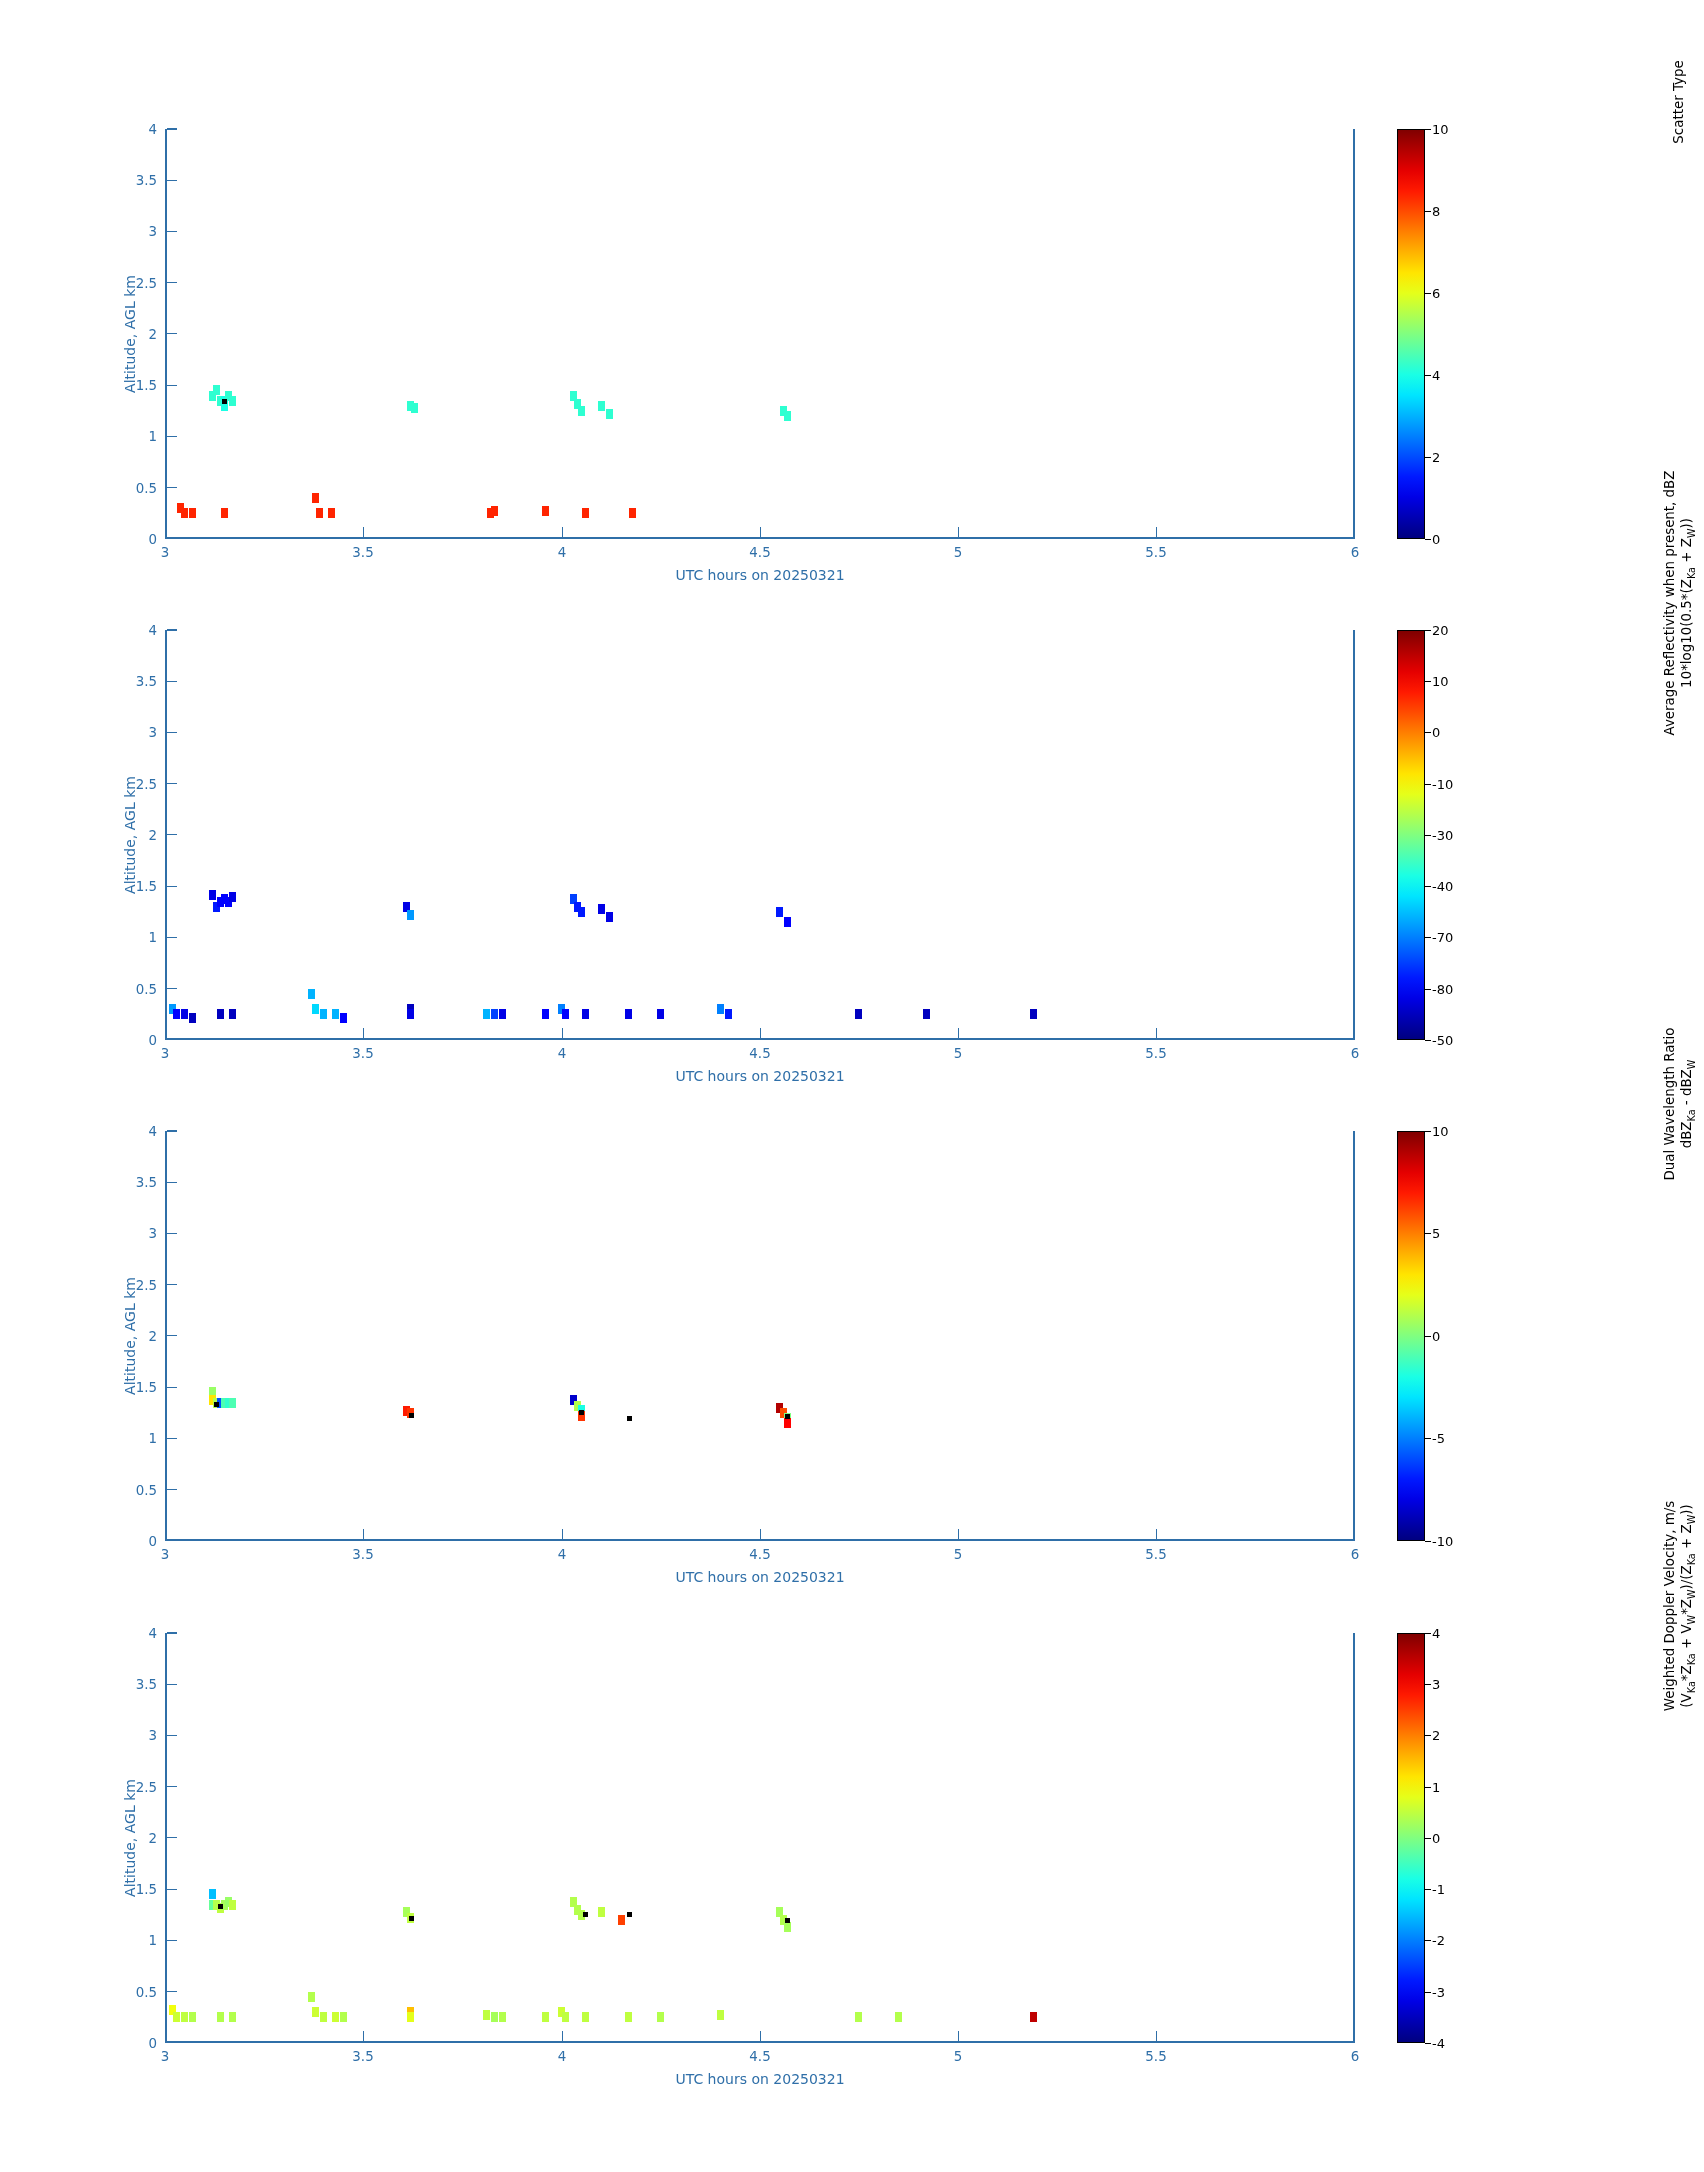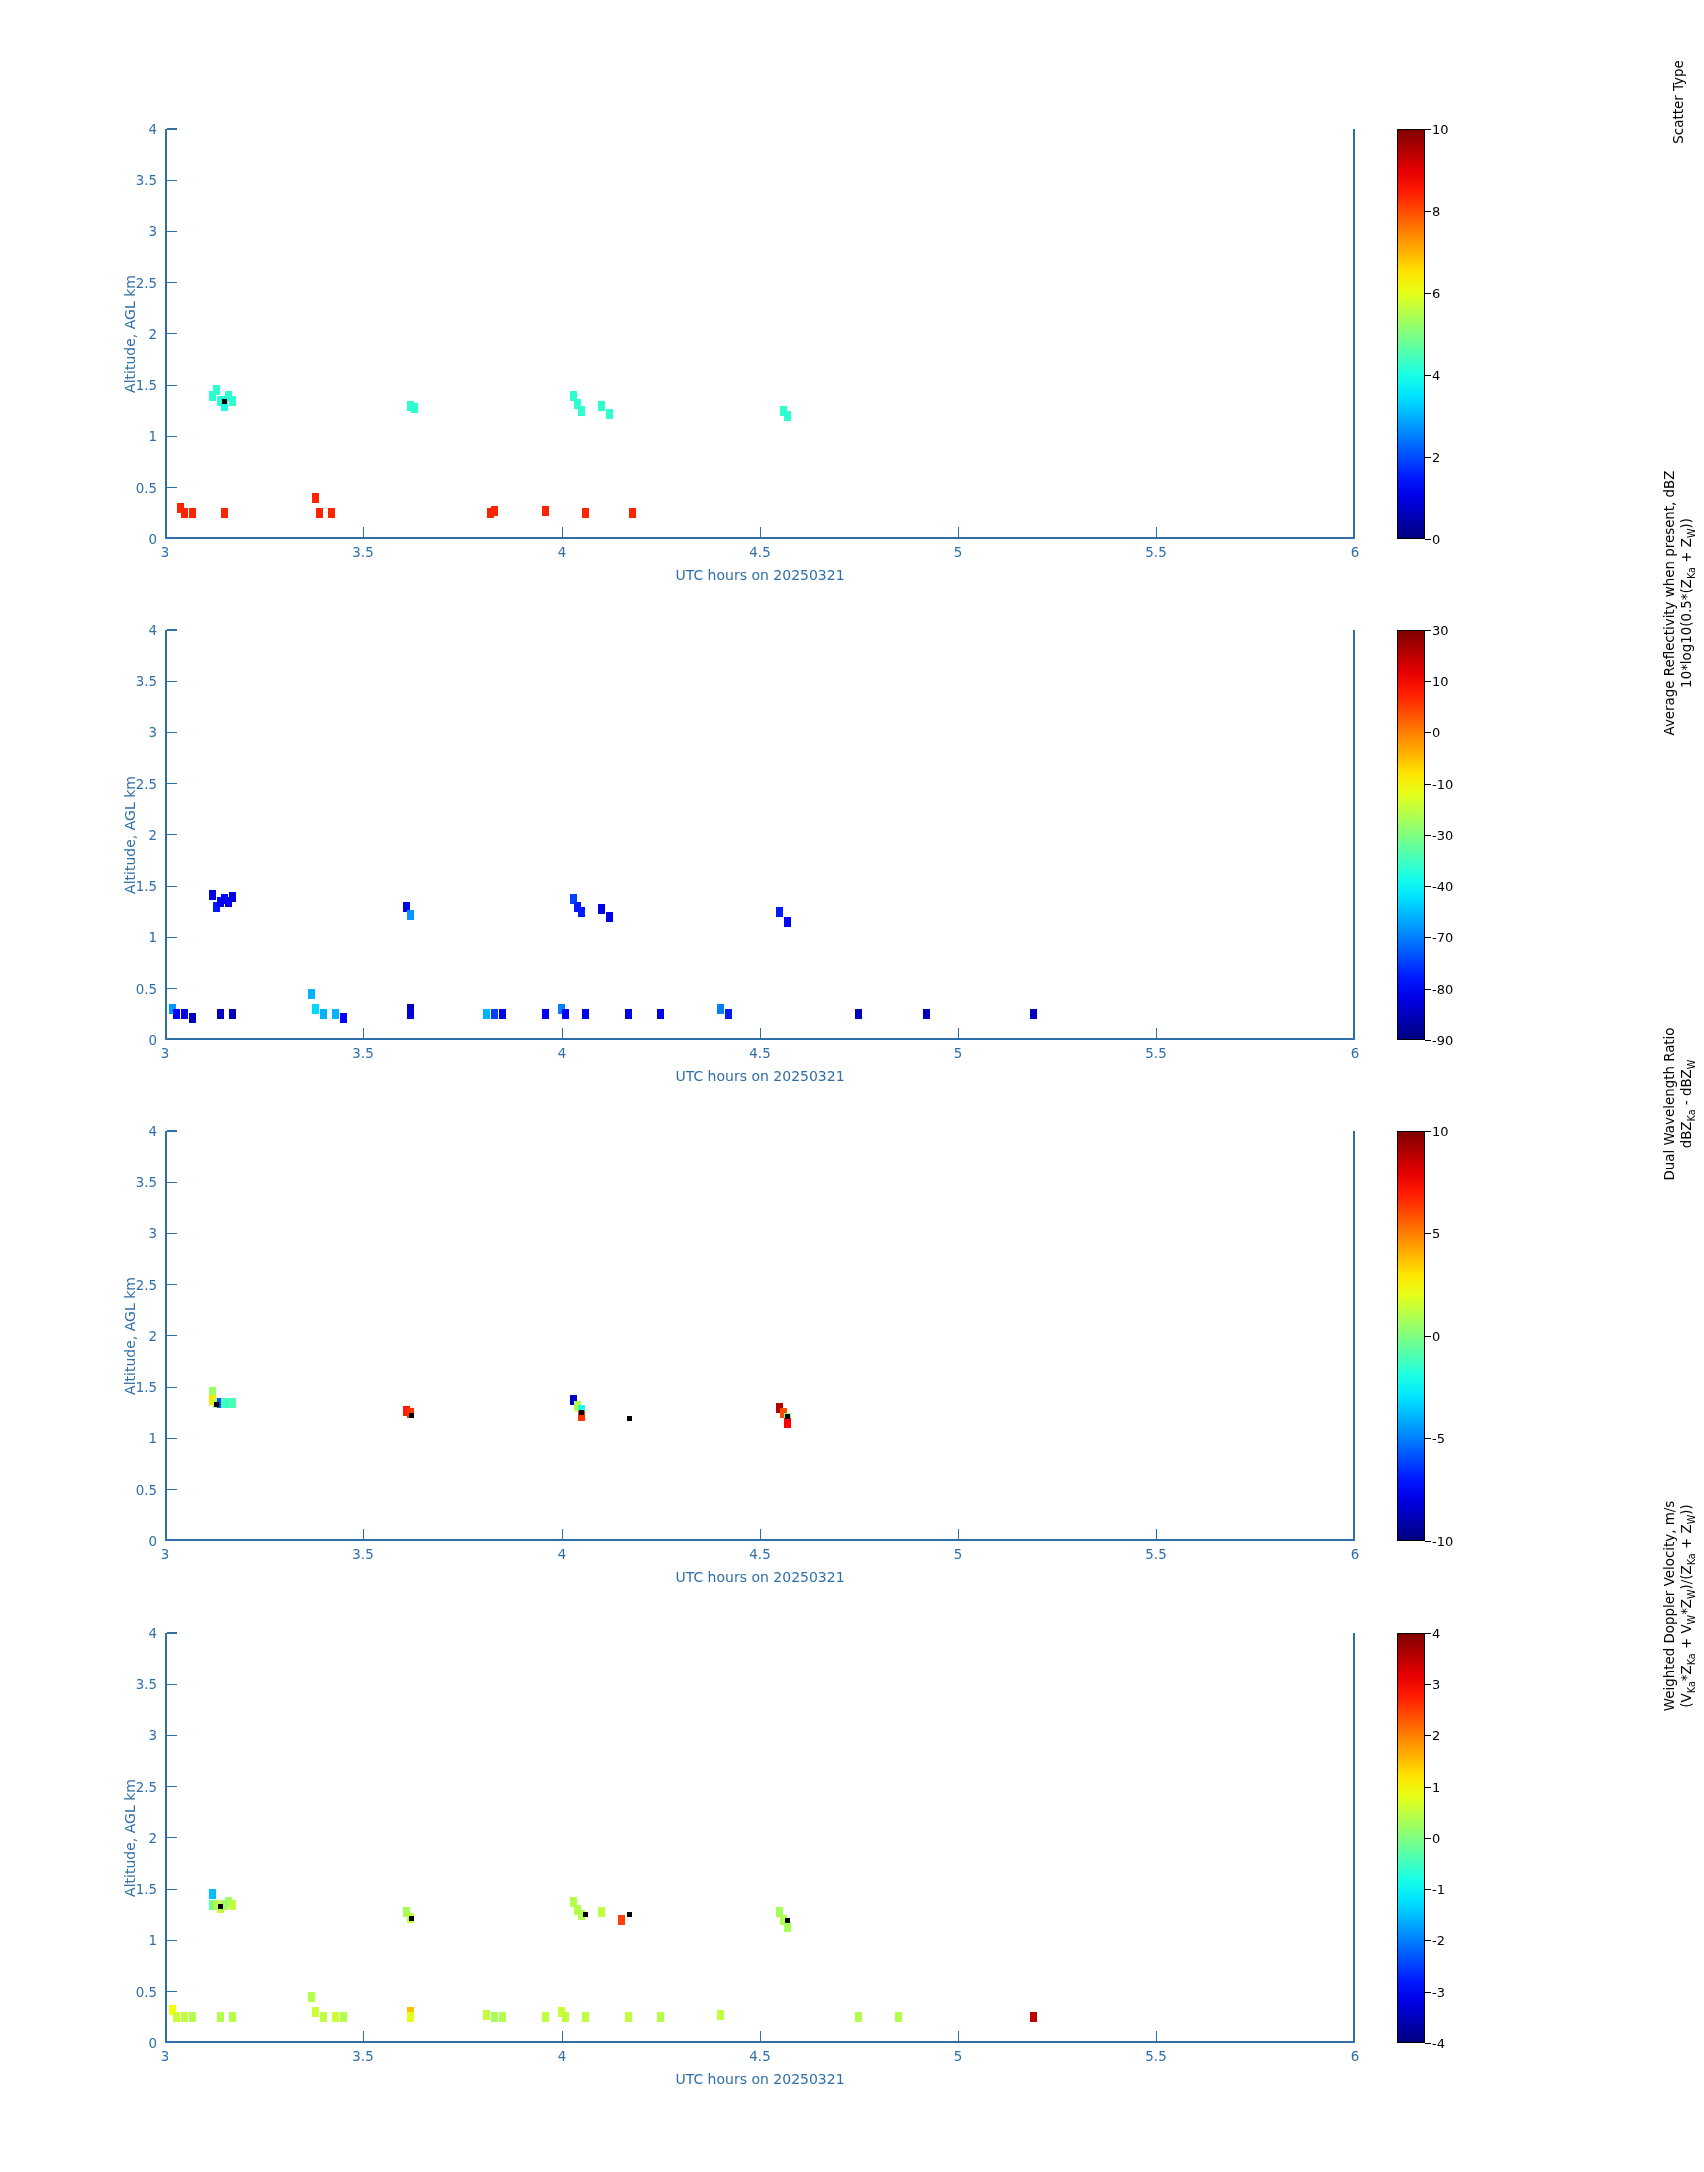--- a/index.html
+++ b/index.html
@@ -340,37 +340,37 @@
       <div class="tick-x" style="left: 793px;"></div>
       <div class="xlabel-tick" style="left: 793px;">5</div>
       <div class="tick-x" style="left: 991px;"></div>
       <div class="xlabel-tick" style="left: 991px;">5.5</div>
       <div class="tick-x" style="left: 1188px;"></div>
       <div class="xlabel-tick" style="left: 1190px;">6</div>
     </div>
   <div class="cbar-wrap">
     <div class="cbar" style="background: linear-gradient(to top, rgb(0, 0, 128) 0%, rgb(0, 0, 179) 5%, rgb(0, 0, 230) 10%, rgb(0, 25, 255) 15%, rgb(0, 77, 255) 20%, rgb(0, 128, 255) 25%, rgb(0, 179, 255) 30%, rgb(0, 229, 255) 35%, rgb(26, 255, 229) 40%, rgb(77, 255, 179) 45%, rgb(128, 255, 128) 50%, rgb(179, 255, 76) 55%, rgb(229, 255, 26) 60%, rgb(255, 229, 0) 65%, rgb(255, 179, 0) 70%, rgb(255, 128, 0) 75%, rgb(255, 76, 0) 80%, rgb(255, 26, 0) 85%, rgb(229, 0, 0) 90%, rgb(179, 0, 0) 95%, rgb(128, 0, 0) 100%);"></div>
   <div class="cbar-tick" style="top: 410px;"></div>
-      <div class="cbar-tick-label" style="top: 410px;">-90</div>
+      <div class="cbar-tick-label" style="top: 410px;">-50</div>
       <div class="cbar-tick" style="top: 359px;"></div>
       <div class="cbar-tick-label" style="top: 359px;">-80</div>
       <div class="cbar-tick" style="top: 307px;"></div>
       <div class="cbar-tick-label" style="top: 307px;">-70</div>
       <div class="cbar-tick" style="top: 256px;"></div>
       <div class="cbar-tick-label" style="top: 256px;">-40</div>
       <div class="cbar-tick" style="top: 205px;"></div>
       <div class="cbar-tick-label" style="top: 205px;">-30</div>
       <div class="cbar-tick" style="top: 154px;"></div>
       <div class="cbar-tick-label" style="top: 154px;">-10</div>
       <div class="cbar-tick" style="top: 102px;"></div>
       <div class="cbar-tick-label" style="top: 102px;">0</div>
       <div class="cbar-tick" style="top: 51px;"></div>
       <div class="cbar-tick-label" style="top: 51px;">10</div>
       <div class="cbar-tick" style="top: 0px;"></div>
-      <div class="cbar-tick-label" style="top: 0px;">30</div>
+      <div class="cbar-tick-label" style="top: 0px;">20</div>
       <div class="cbar-title-rot">
         <div style="font-size: 13.4px; white-space: nowrap;">Average Reflectivity when present, dBZ</div>
         <div style="font-size: 13.4px; white-space: nowrap;">10*log10(0.5*(Z<sub>Ka</sub> + Z<sub>W</sub>))</div>
       </div>
     </div>
 </div>
 
 <div class="panel" id="panel2">
   <div class="plotbox">
     <div class="axis-line axis-left"></div>

